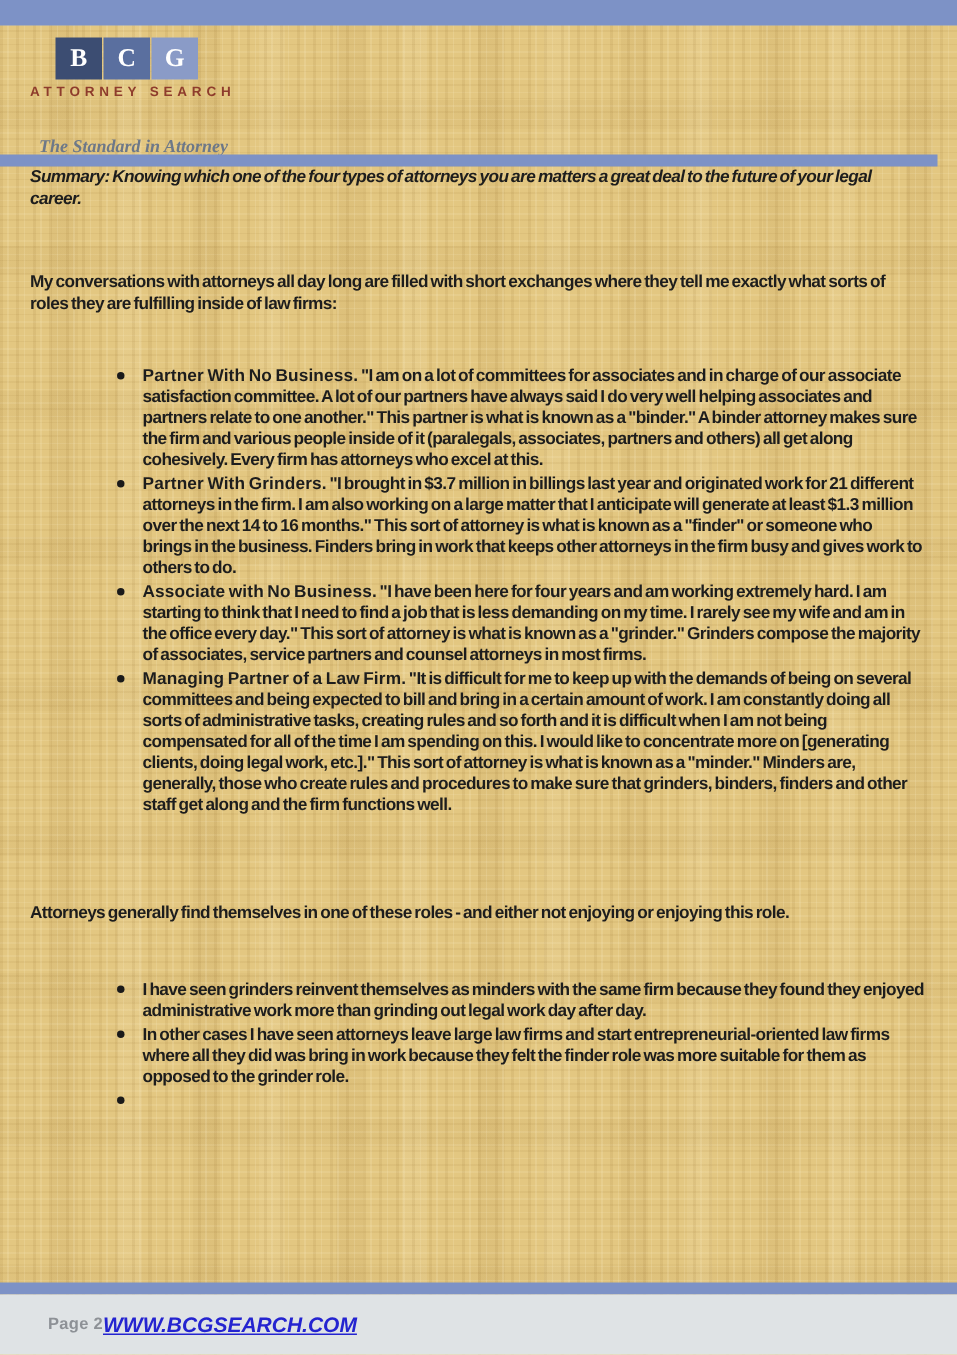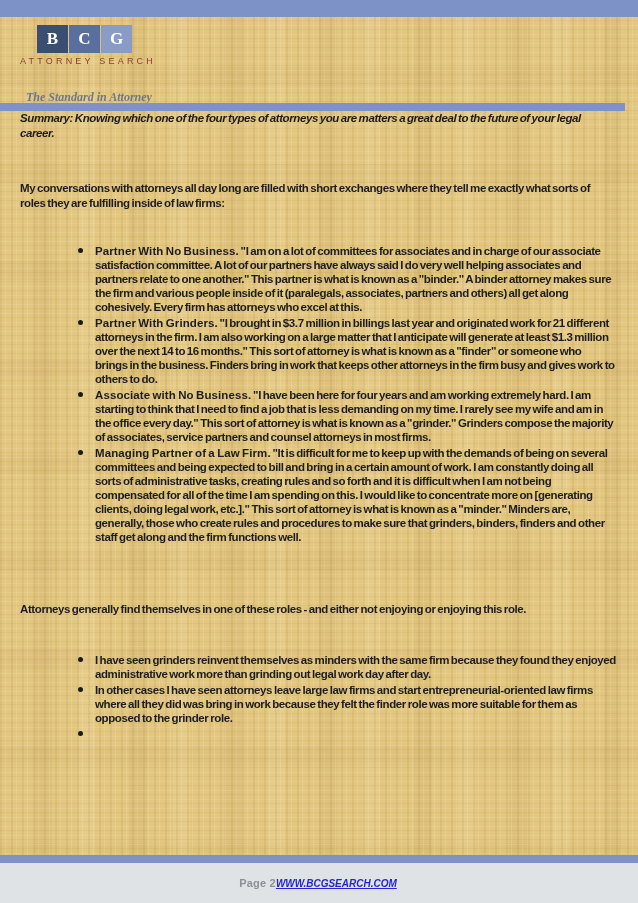--- a/index.html
+++ b/index.html
@@ -33,21 +33,21 @@
     color: #ffffff;
     font-family: "Liberation Serif", serif;
     font-weight: bold; font-size: 17px;
   }
   .logo-box.b { background: #3c4d72; }
   .logo-box.c { background: #5a6f9f; }
   .logo-box.g { background: #8a9bc7; }
 
   .brand-name {
     position: absolute; top: 56px; left: 20px;
-    color: #8e3c2c; font-size: 9px; font-weight: normal;
+    color: #8e3c2c; font-size: 9px; font-weight: bold;
     letter-spacing: 3.2px; white-space: nowrap;
   }
   .tagline {
     position: absolute; top: 71px; left: 0; width: 178px;
     text-align: center;
     font-family: "Liberation Serif", serif;
     font-style: italic; font-weight: bold;
     font-size: 12px; line-height: 13px;
     color: #6d7888;
     margin-top: 20px;
@@ -86,29 +86,29 @@
   .role-lead { letter-spacing: 0.1px; }
 
   
   .divider-bottom {
     position: absolute; top: 855px; left: 0; right: 0; height: 8px;
     background: #7d92c6;
   }
   .footer {
     position: absolute; top: 863px; left: 0; right: 0; bottom: 0;
     background: #dfe3e5;
-    display: flex; align-items: center; justify-content: center;
-    padding: 0 21px 0 19px;
+    display: flex; align-items: center; justify-content: flex-start;
+    padding: 0 21px 0 32px;
   }
   .page-label {
     color: #8d9196; font-size: 11px; font-weight: bold;
     letter-spacing: 0.2px;
   }
   .site-link {
-    color: #2424d0; font-size: 10px; font-weight: bold; font-style: italic;
+    color: #2424d0; font-size: 14px; font-weight: bold; font-style: italic;
     text-decoration: underline; letter-spacing: 0;
   }
 </style>
 </head>
 <body>
 
 <div class="page">
 
   <div class="top-bar"></div>
 

